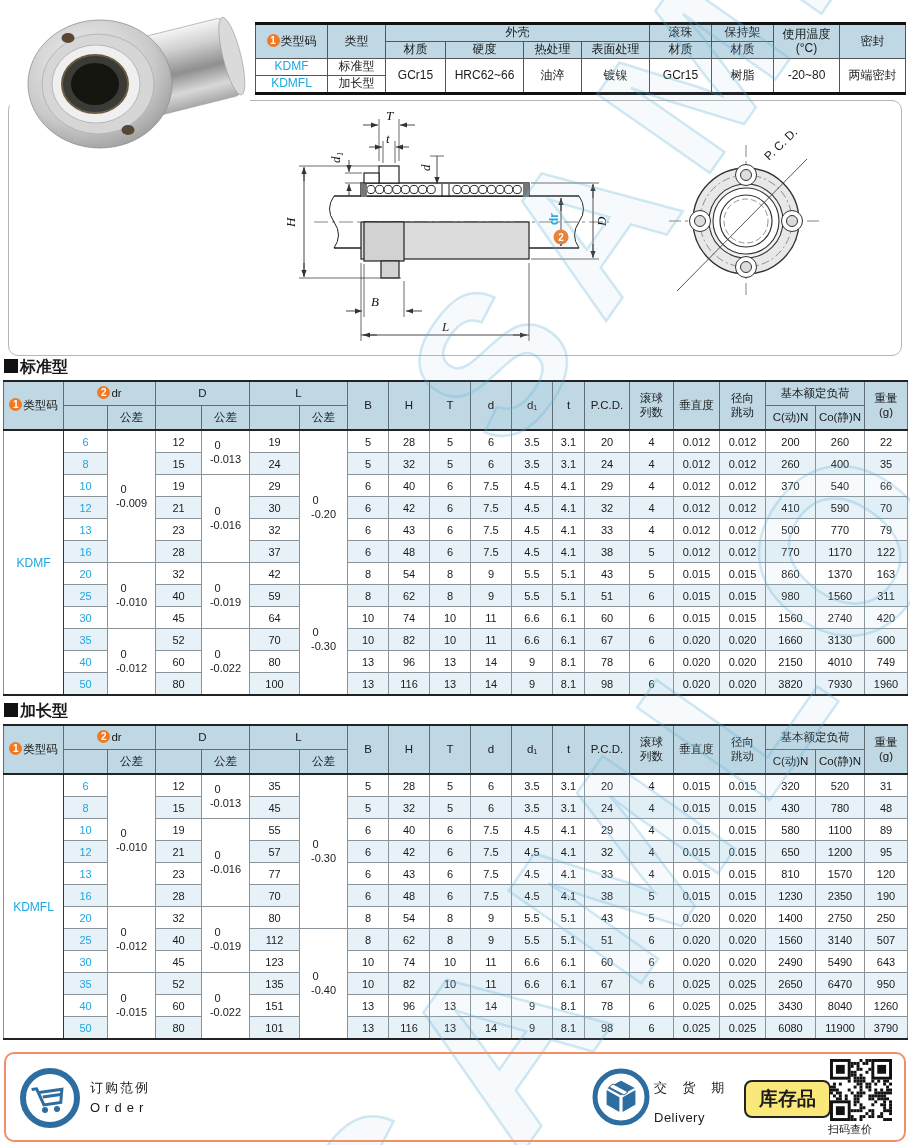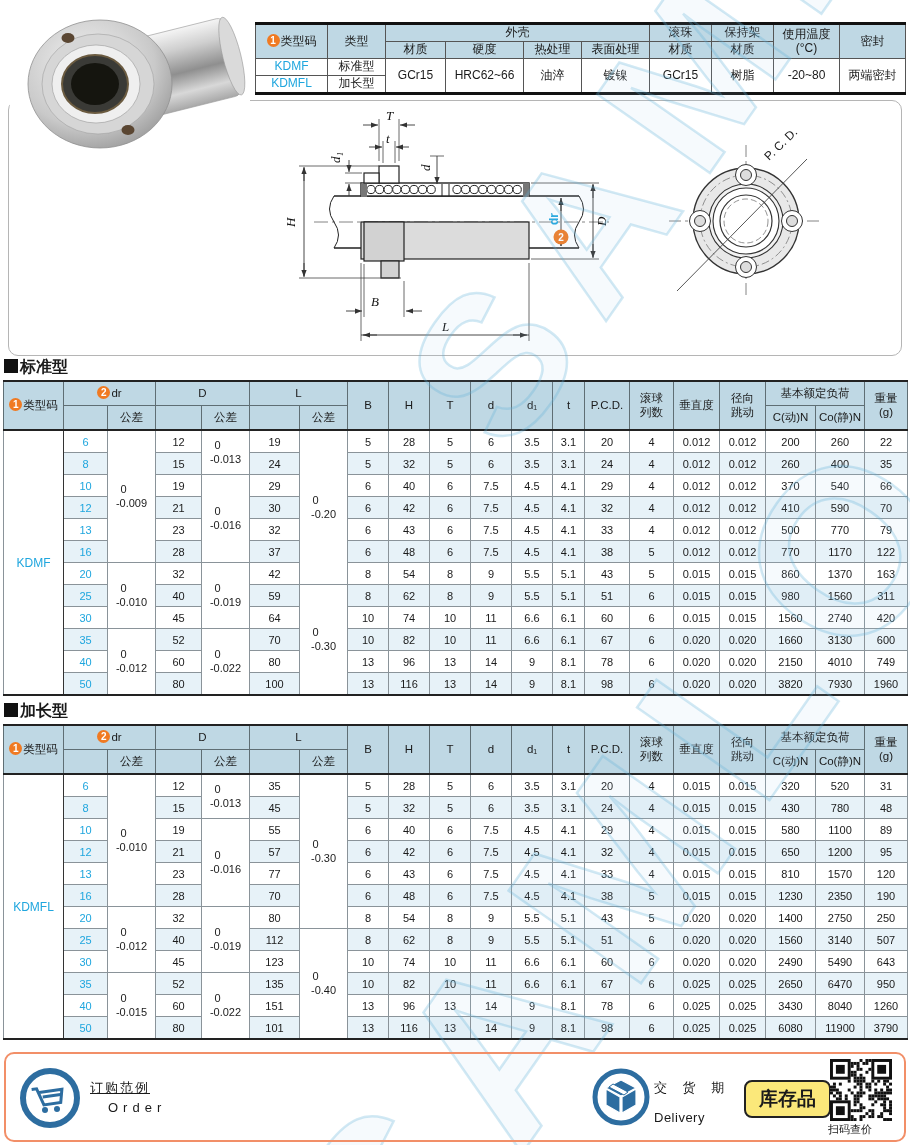--- a/index.html
+++ b/index.html
@@ -40,22 +40,22 @@
   .spec-table tbody tr:first-child td{border-top:2px solid #222;}
   .spec-table td.tcode{border-right:1.5px solid #333;font-size:12px;}
   .spec-table tr.alt td.v{background:#E7F2F8;}
   .tol{font-size:10.5px;line-height:1.2;}
   .tol .t0{position:relative;left:-8px;}
   
   .footer-box{position:absolute;left:4px;top:1052px;width:898px;height:86px;
       border:2px solid #F28F68;border-radius:10px;z-index:5;background:rgba(255,255,255,0);}
   .f-abs{position:absolute;}
   .ord-cap{left:84px;top:24px;font-size:13px;line-height:1.5;}
-  .ord-cap .en{letter-spacing:5px;font-size:13px;margin-left:18px;}
-  .ord-cap .cn{letter-spacing:2px;text-decoration:underline;}
+  .ord-cap .en{letter-spacing:5px;font-size:13px;}
+  .ord-cap .cn{letter-spacing:2px;}
   .dlv-cap{left:648px;top:24px;font-size:13px;line-height:1.5;}
   .dlv-cap .cn{letter-spacing:6px;}
   .dlv-cap .en{letter-spacing:0.5px;font-size:13px;margin-top:10px;}
   .order-table{left:150px;top:12px;border-collapse:collapse;border:2px solid #333;
       text-align:center;font-size:12px;}
   .order-table th,.order-table td{border:1px solid #444;height:19px;padding:1px 6px;}
   .order-table tr.codes td{color:#1FA6DE;font-weight:bold;}
   .badge{left:738px;top:26px;background:#FBE87A;border:2px solid #222;border-radius:8px;
       font-size:19px;font-weight:bold;padding:4px 13px;}
   .qr{left:824px;top:5px;}

